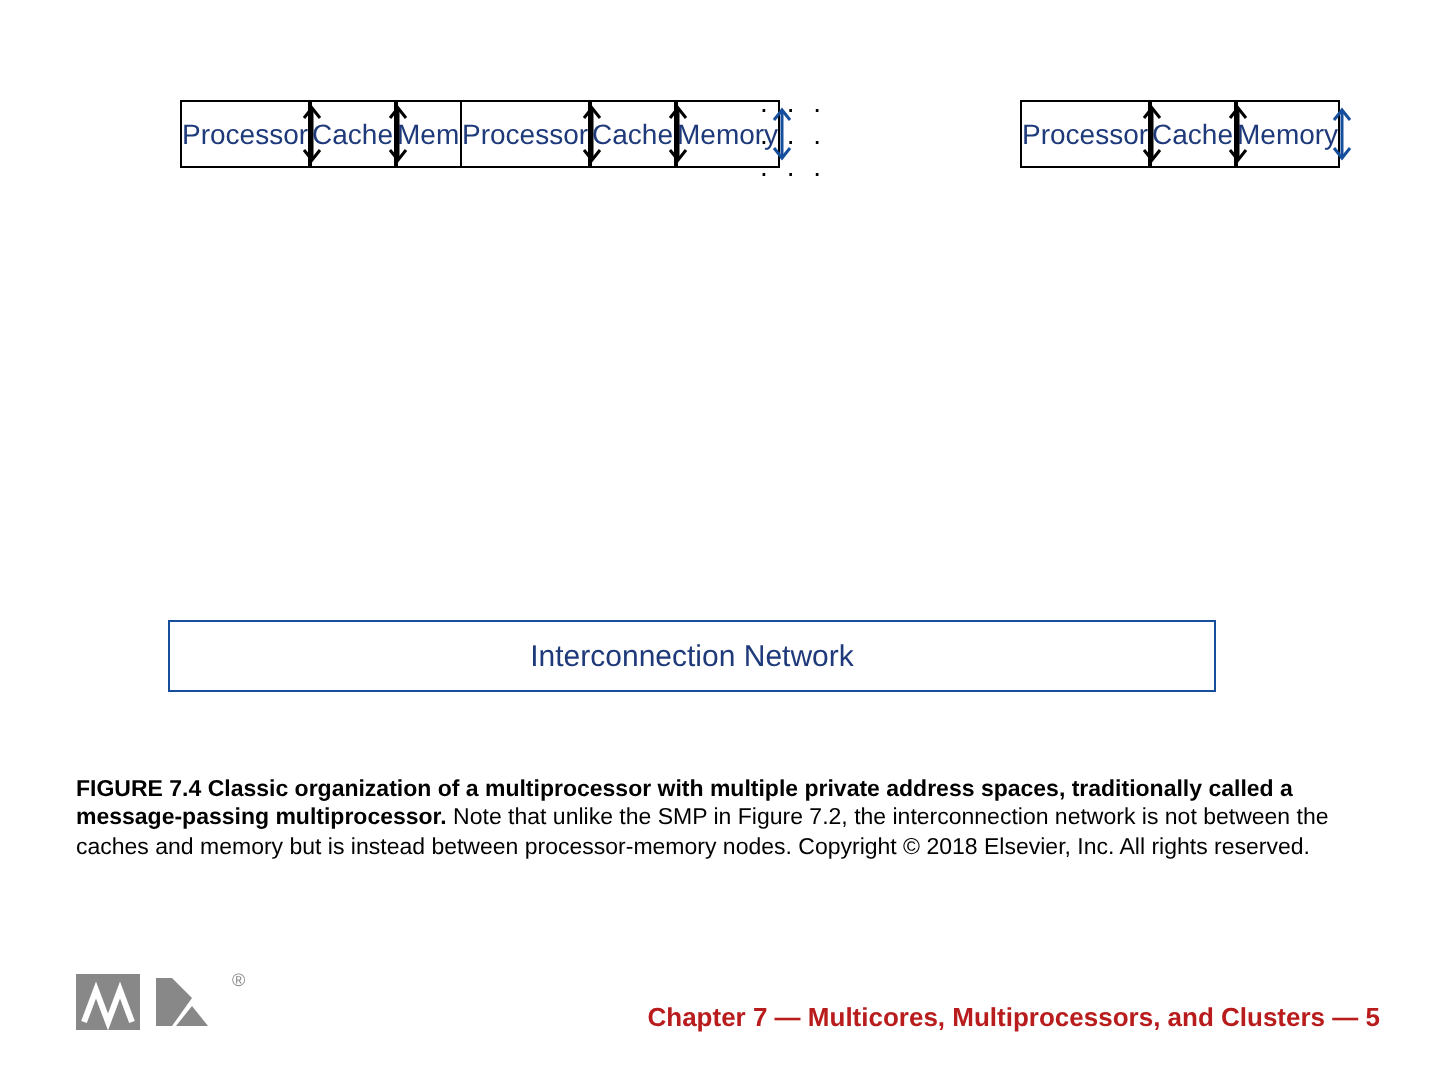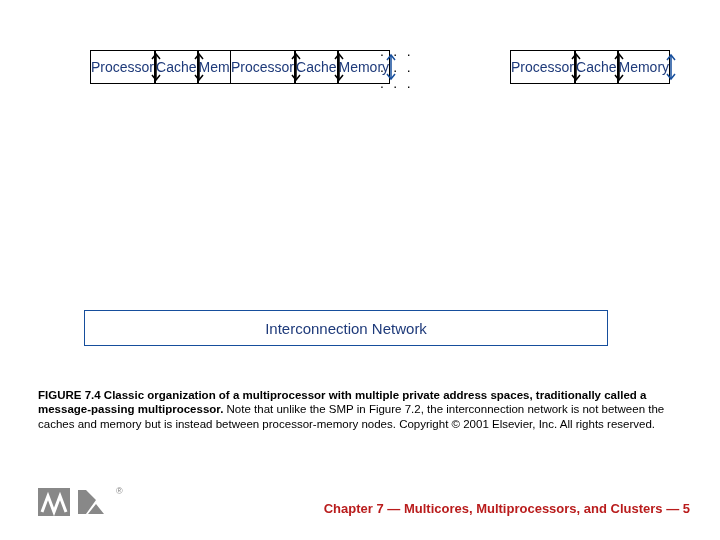--- a/index.html
+++ b/index.html
@@ -199,21 +199,21 @@
           <polyline points="2,7 6,2 10,7" fill="none" stroke="#164e9c" stroke-width="1.5"></polyline>
           <polyline points="2,21 6,26 10,21" fill="none" stroke="#164e9c" stroke-width="1.5"></polyline>
         </svg>
     </div>
   </div>
 
   <div class="interconnect">Interconnection Network</div>
 </div>
 
 <div class="caption">
-  <span class="bold">FIGURE 7.4 Classic organization of a multiprocessor with multiple private address spaces, traditionally called a message-passing multiprocessor.</span><span> Note that unlike the SMP in Figure 7.2, the interconnection network is not between the caches and memory but is instead between processor-memory nodes. Copyright © 2001 Elsevier, Inc. All rights reserved.</span>
+  <span class="bold">FIGURE 7.4 Classic organization of a multiprocessor with multiple private address spaces, traditionally called a message-passing multiprocessor.</span><span> Note that unlike the SMP in Figure 7.2, the interconnection network is not between the caches and memory but is instead between processor-memory nodes. Copyright © 2018 Elsevier, Inc. All rights reserved.</span>
 </div>
 
 <div class="footer">
   <div class="logo">
     <svg width="90" height="40" viewBox="0 0 90 40">
       <rect x="0" y="6" width="32" height="28" fill="#888"></rect>
       <polyline points="4,30 10,14 16,30 22,14 28,30" fill="none" stroke="#fff" stroke-width="3"></polyline>
       <path d="M40,8 L40,32 L48,32 L58,18 L48,8 Z M58,22 L50,32 L66,32 Z" fill="#888"></path>
       <text x="78" y="12" font-size="9" fill="#888">®</text>
     </svg>

